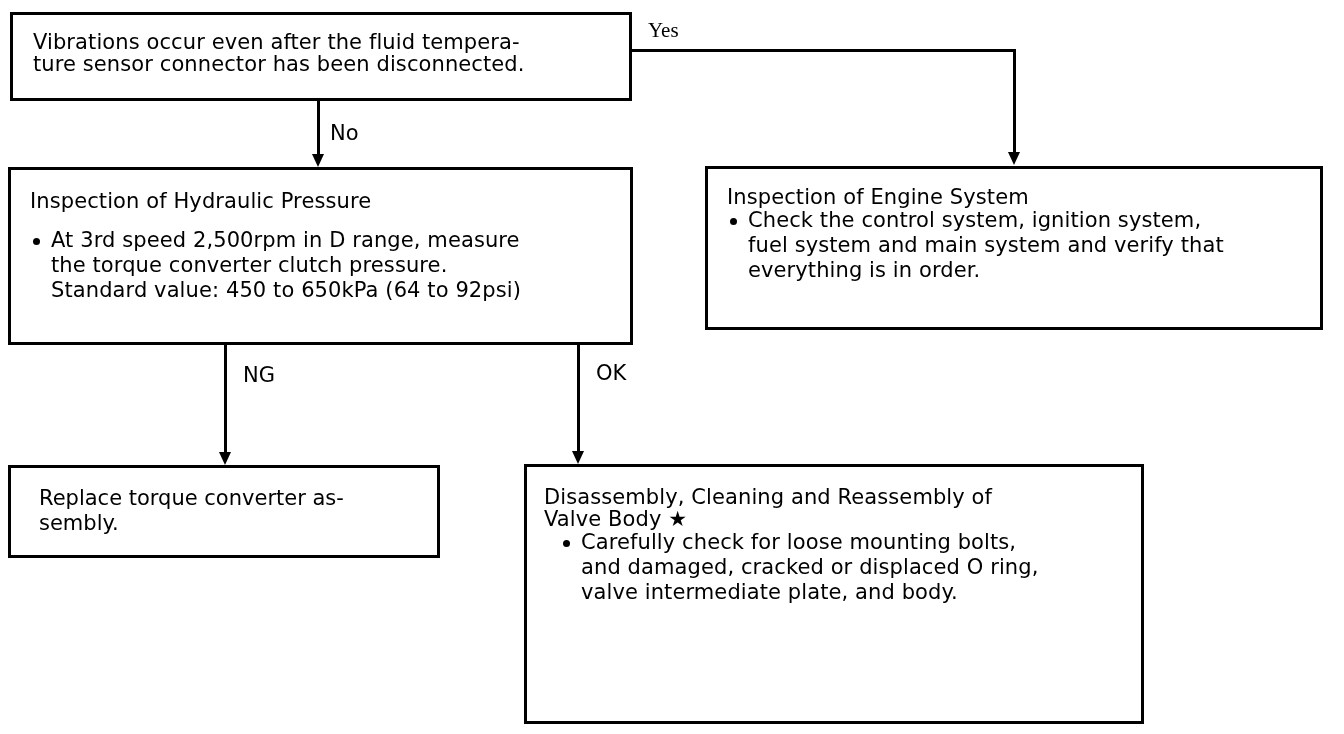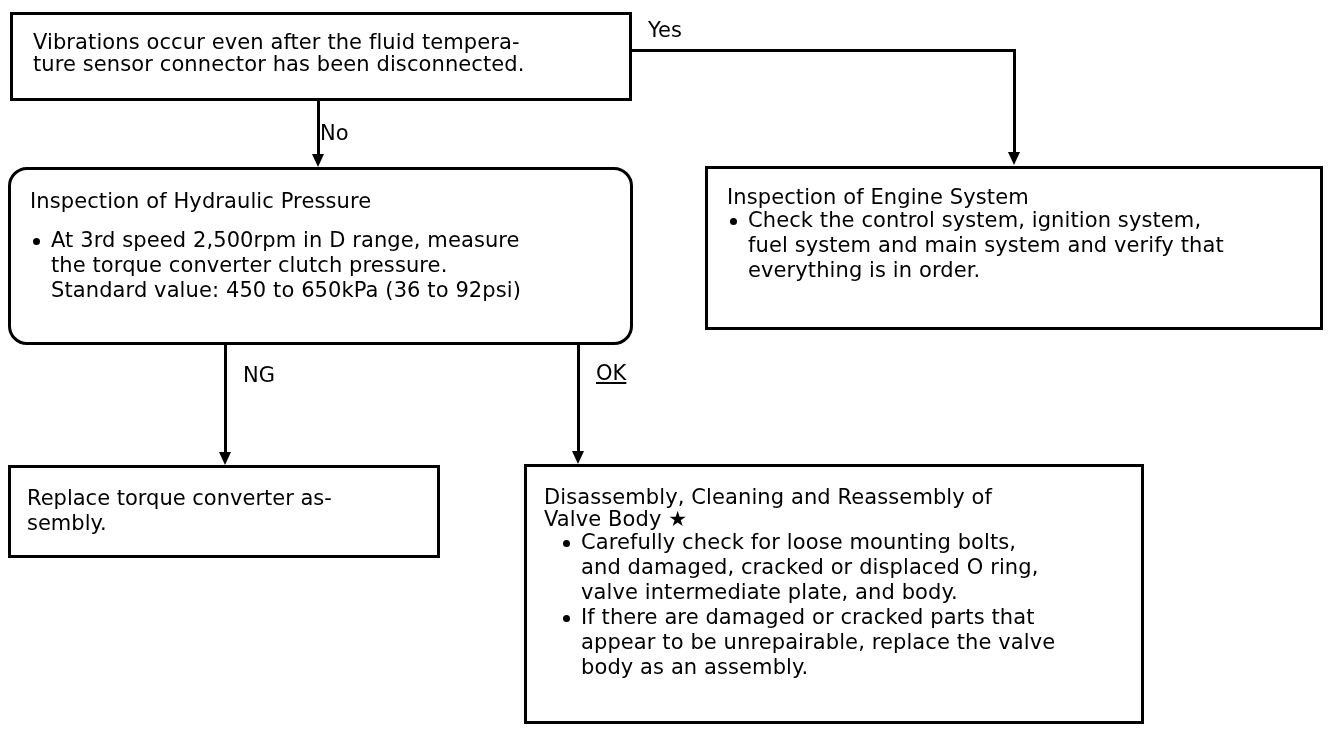--- a/index.html
+++ b/index.html
@@ -74,21 +74,20 @@
   #node-question .node-title {
     padding: 16px 0 0 20px;
   }
 
   
   #node-hydraulic {
     left: 8px;
     top: 167px;
     width: 625px;
     height: 178px;
-    border-radius: 19px;
   }
   #node-hydraulic .hd {
     padding: 20px 0 0 19px;
   }
   #node-hydraulic .bullet-list {
     padding: 16px 0 0 14px;
   }
 
   
   #node-engine {
@@ -105,21 +104,21 @@
   }
 
   
   #node-replace {
     left: 8px;
     top: 465px;
     width: 432px;
     height: 93px;
   }
   #node-replace .plain-line {
-    padding: 18px 0 0 16px;
+    padding: 18px 0 0 28px;
   }
 
   
   #node-valvebody {
     left: 524px;
     top: 464px;
     width: 620px;
     height: 260px;
   }
   #node-valvebody .hd {
@@ -148,37 +147,37 @@
   .conn-label {
     position: absolute;
     font-size: 21px;
     line-height: 21px;
     white-space: nowrap;
   }
 
   
   #conn-no-line   { left: 317px; top: 101px;  height: 54px; }
   #conn-no-arrow  { left: 312px; top: 154px; }
-  #label-no       { left: 320px; top: 123px; }
+  #label-no       { left: 330px; top: 123px; }
 
   
   #conn-yes-h     { left: 632px; top: 49px;  width: 384px; }
   #conn-yes-v     { left: 1013px; top: 49px; height: 104px; }
   #conn-yes-arrow { left: 1008px; top: 152px; }
-  #label-yes      { left: 648px; top: 20px; }
+  #label-yes      { left: 648px; top: 20px; font-family: Liberation Serif, serif; }
 
   
   #conn-ng-line   { left: 224px; top: 345px; height: 108px; }
   #conn-ng-arrow  { left: 219px; top: 452px; }
   #label-ng       { left: 243px; top: 365px; }
 
   
   #conn-ok-line   { left: 577px; top: 345px; height: 107px; }
   #conn-ok-arrow  { left: 572px; top: 451px; }
-  #label-ok       { left: 596px; top: 363px; text-decoration: underline; }
+  #label-ok       { left: 596px; top: 363px; }
 </style>
 </head>
 <body>
 
 <div id="flow-root">
 
   <div class="node" id="node-question">
     <div class="node-title">Vibrations occur even after the fluid tempera-
 ture sensor connector has been disconnected.</div>
   </div>
@@ -190,21 +189,21 @@
   <div class="conn-line conn-h" id="conn-yes-h"></div>
   <div class="conn-line conn-v" id="conn-yes-v"></div>
   <div class="arrow-head" id="conn-yes-arrow"></div>
   <div class="conn-label" id="label-yes">Yes</div>
 
   <div class="node" id="node-hydraulic">
     <div class="node-title hd">Inspection of Hydraulic Pressure</div>
     <ul class="bullet-list">
       <li class="bullet-item">At 3rd speed 2,500rpm in D range, measure
 the torque converter clutch pressure.
-Standard value: 450 to 650kPa (36 to 92psi)</li>
+Standard value: 450 to 650kPa (64 to 92psi)</li>
     </ul>
   </div>
 
   <div class="node" id="node-engine">
     <div class="node-title hd">Inspection of Engine System</div>
     <ul class="bullet-list">
       <li class="bullet-item">Check the control system, ignition system,
 fuel system and main system and verify that
 everything is in order.</li>
     </ul>
@@ -223,19 +222,16 @@
 sembly.</div>
   </div>
 
   <div class="node" id="node-valvebody">
     <div class="node-title hd">Disassembly, Cleaning and Reassembly of
 Valve Body ★</div>
     <ul class="bullet-list">
       <li class="bullet-item">Carefully check for loose mounting bolts,
 and damaged, cracked or displaced O ring,
 valve intermediate plate, and body.</li>
-      <li class="bullet-item">If there are damaged or cracked parts that
-appear to be unrepairable, replace the valve
-body as an assembly.</li>
     </ul>
   </div>
 
 </div>
 
 </body></html>

